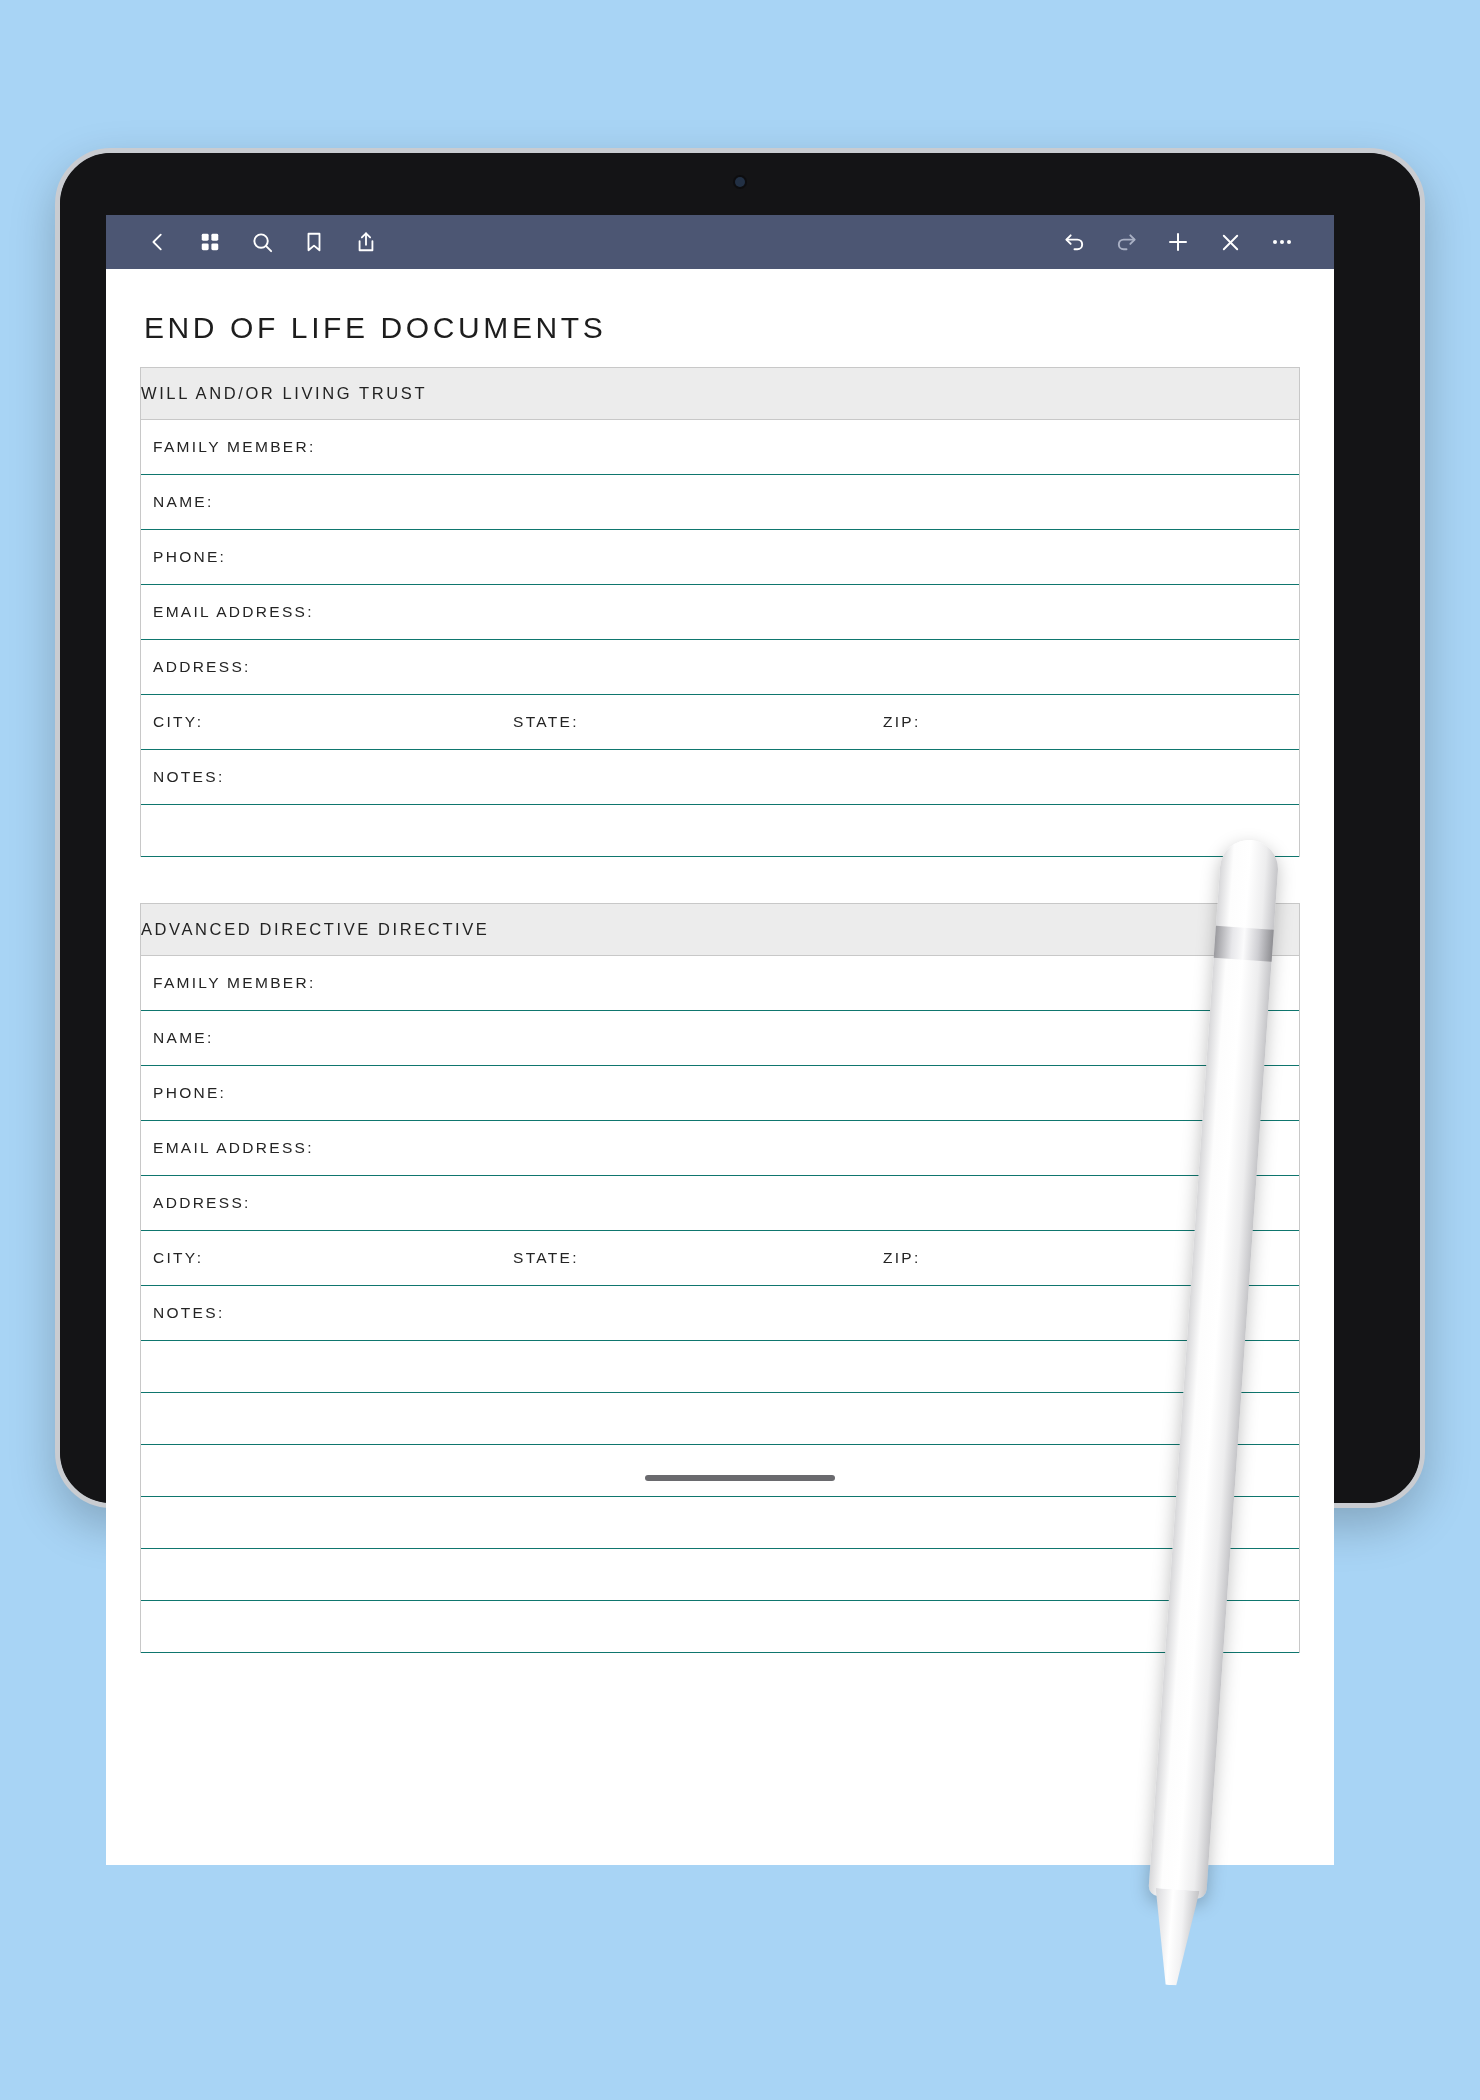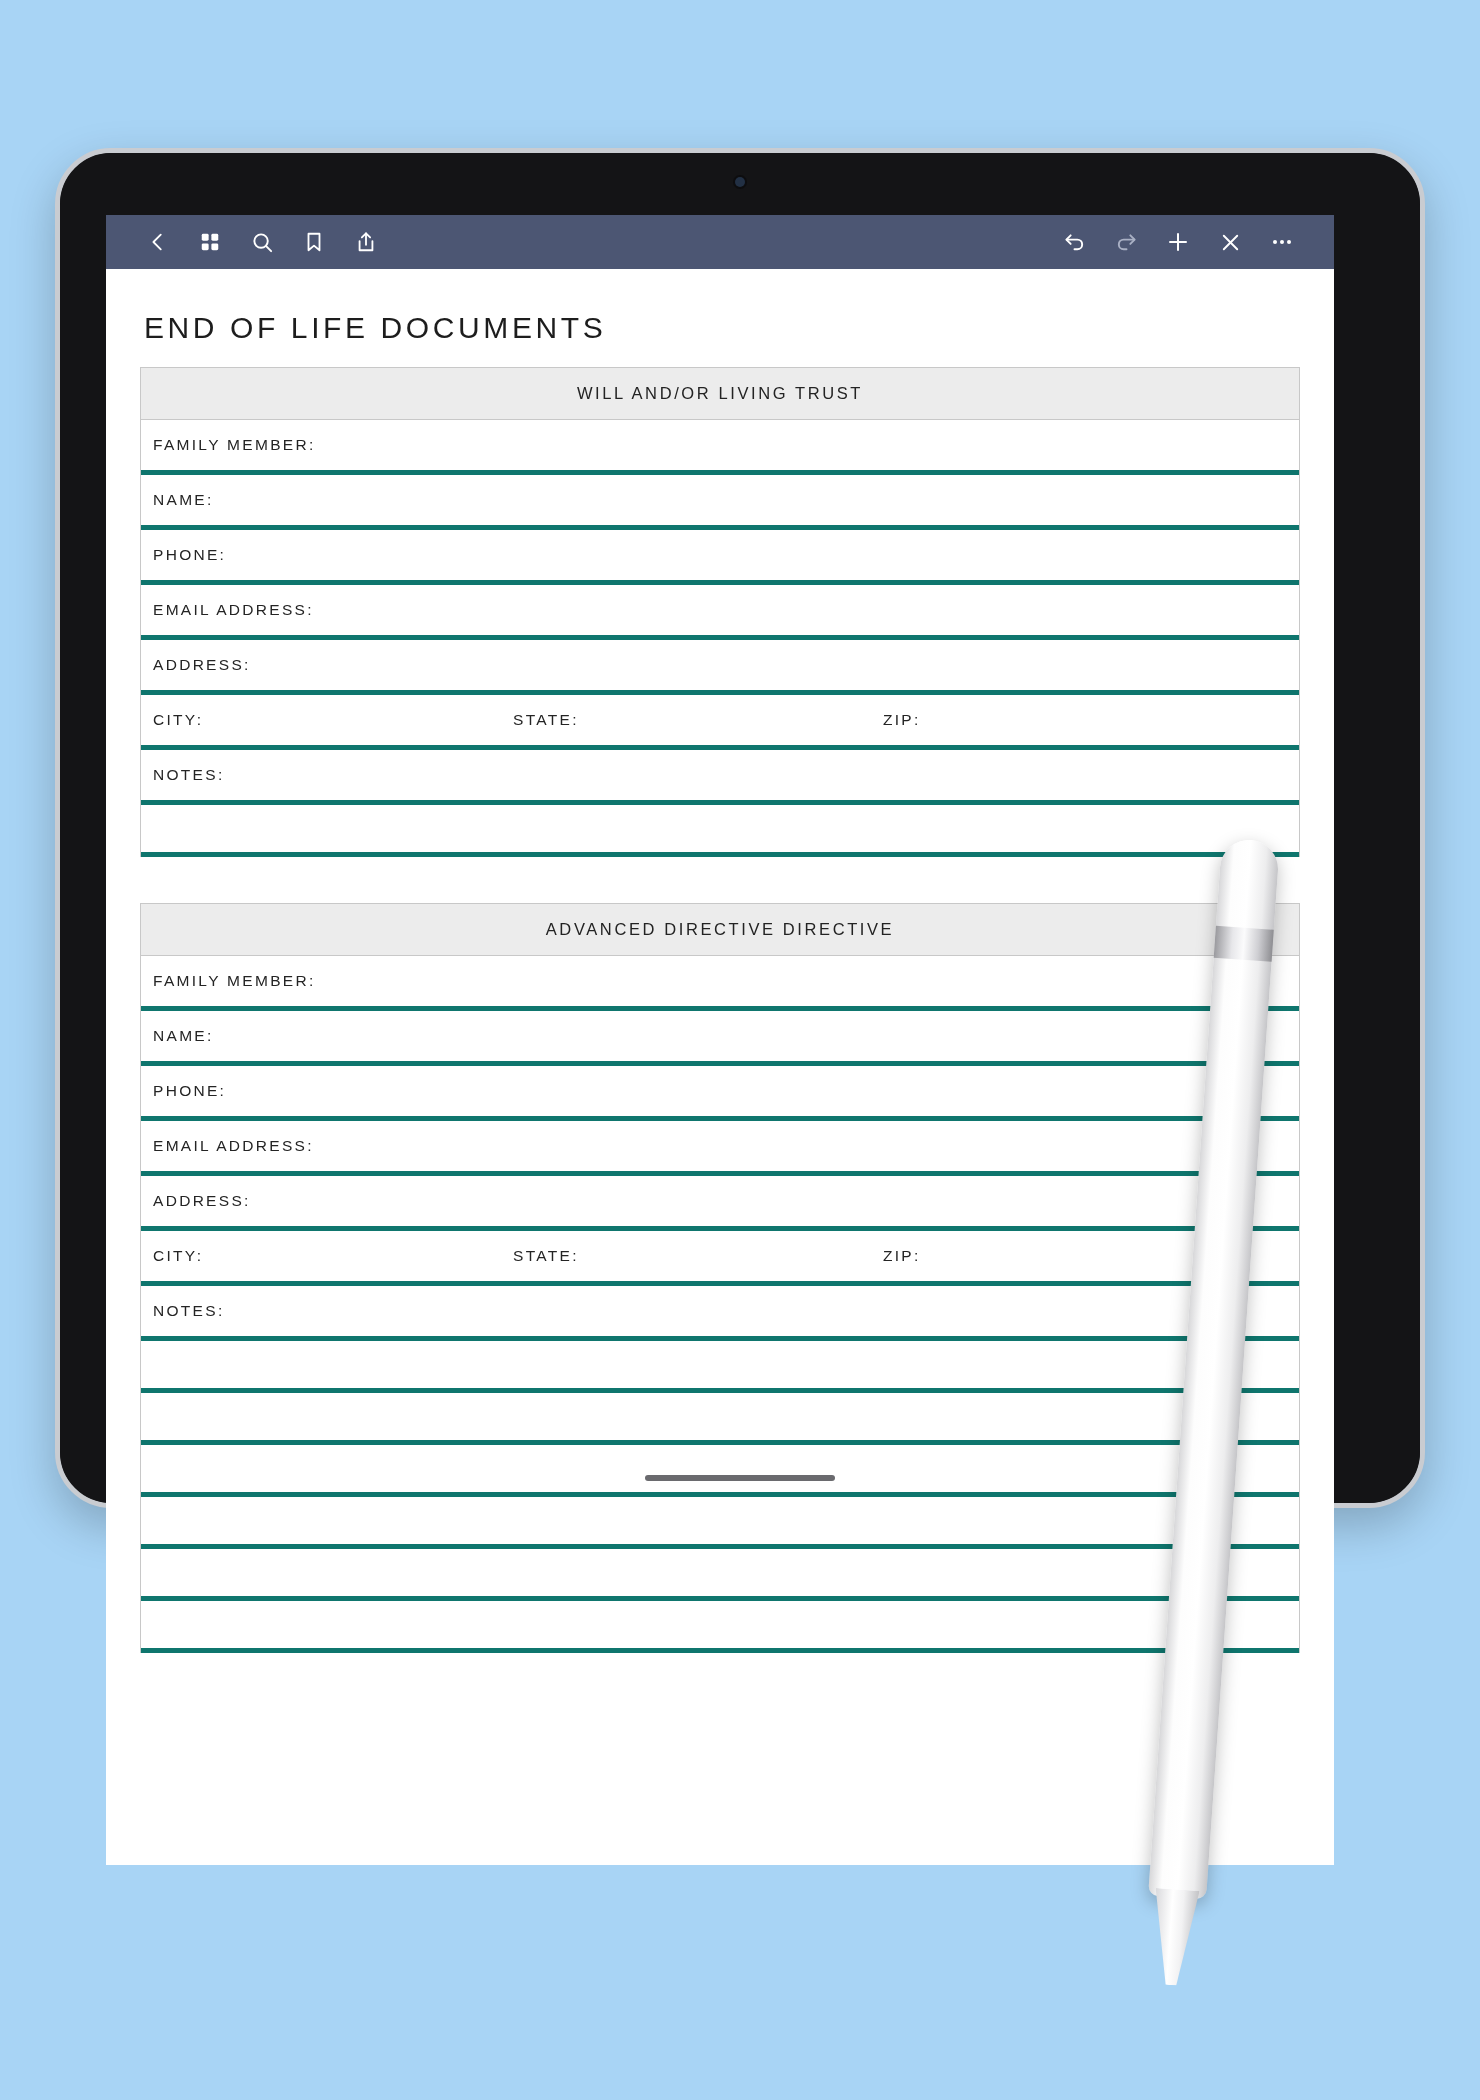--- a/index.html
+++ b/index.html
@@ -89,30 +89,29 @@
     font-weight: 400;
     margin: 8px 0 22px 4px;
   }
   .form-table {
     border: 1px solid #c8c8c8;
     border-bottom: none;
     margin-bottom: 46px;
   }
   .form-header {
     background: #ececec;
-    text-align: center;
     font-size: 16.5px;
     letter-spacing: 2.6px;
     color: #232323;
     padding: 16px 0;
     border-bottom: 1px solid #c8c8c8;
   }
   .form-row {
     height: 55px;
-    border-bottom: 5px solid #0f766e;
+    border-bottom: 1px solid #0f766e;
     display: flex;
     align-items: center;
     padding-left: 12px;
     box-sizing: border-box;
     position: relative;
   }
   .field-label {
     font-size: 15.5px;
     letter-spacing: 2.3px;
     color: #242424;

